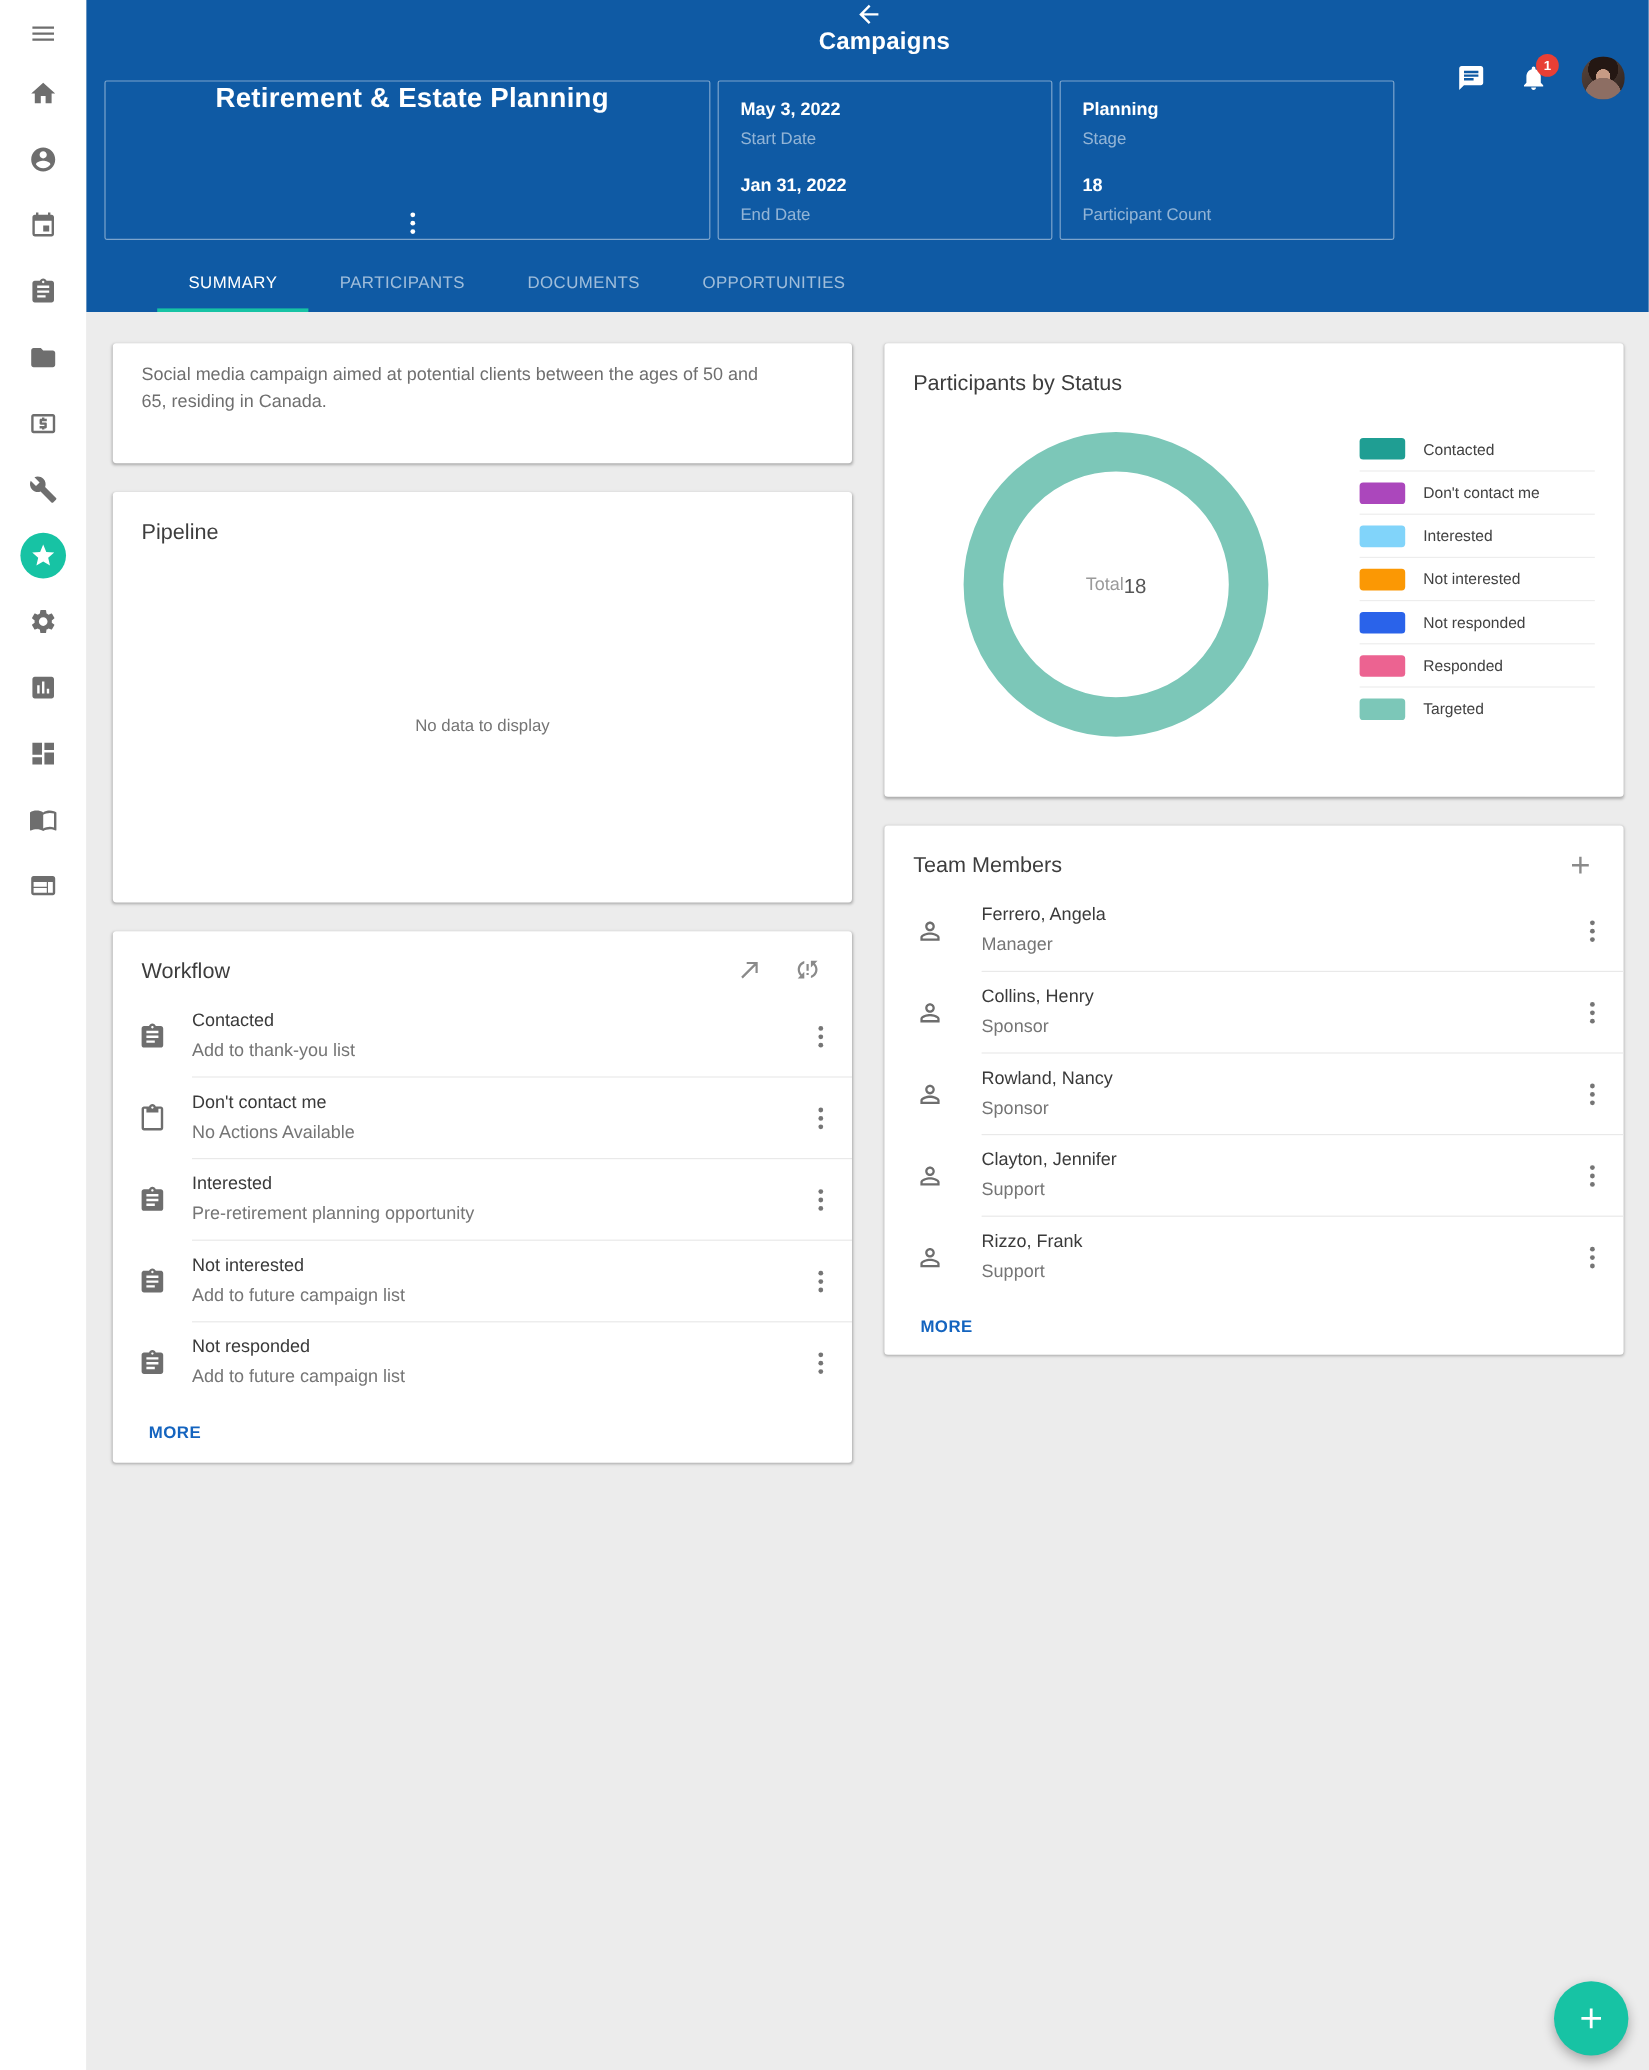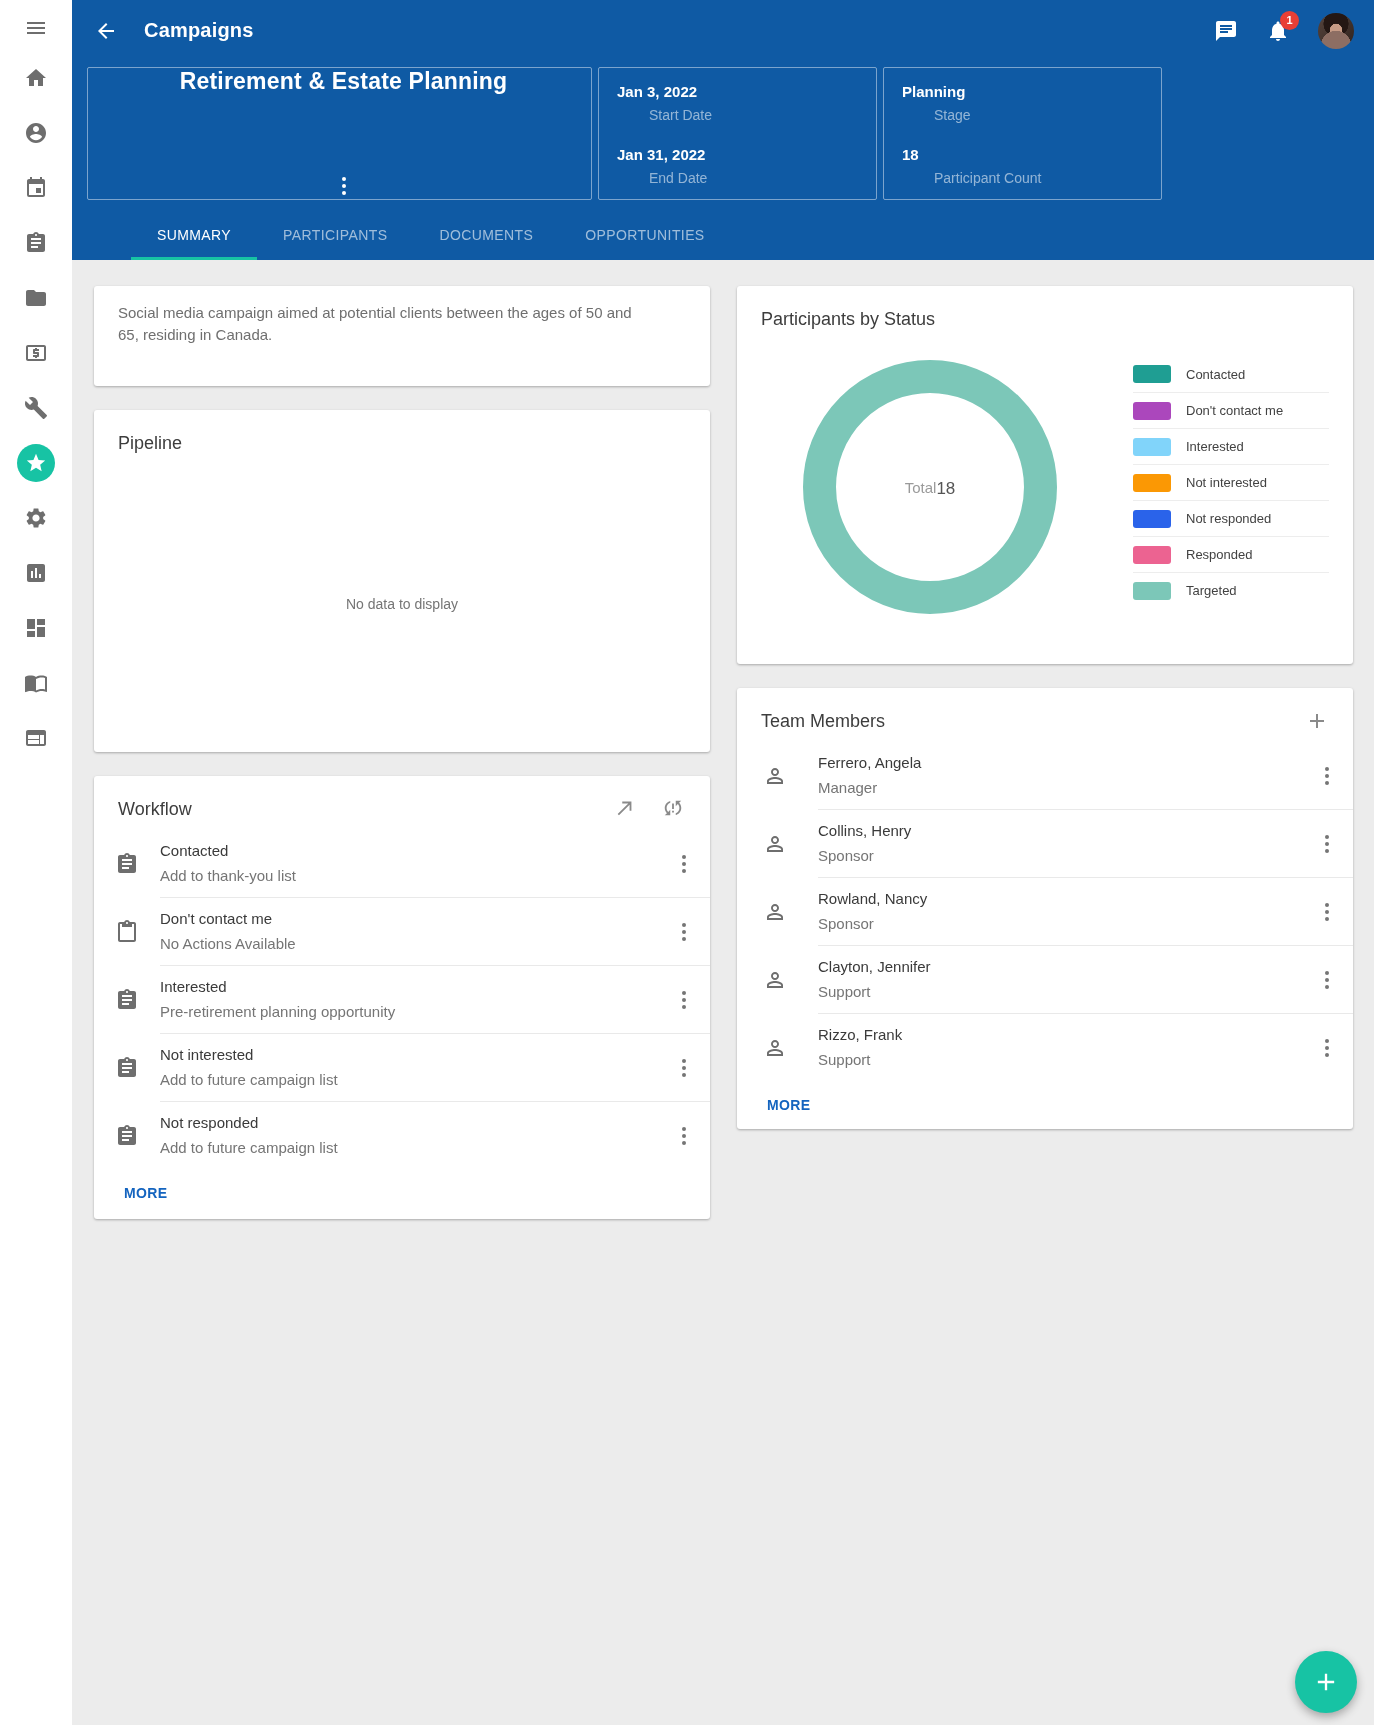--- a/index.html
+++ b/index.html
@@ -12,42 +12,42 @@
   .sidebar svg { fill:#6e6e6e; }
   .menu-btn { height:28px; display:flex; align-items:center; justify-content:center; cursor:pointer; }
   .side-nav { margin-top:8px; display:flex; flex-direction:column; }
   .side-item { width:72px; height:55px; display:flex; align-items:center; justify-content:center; cursor:pointer; }
   .active-circle { width:38px; height:38px; border-radius:50%; display:flex; align-items:center; justify-content:center; }
   .active-circle svg { fill:#ffffff; }
 
   
   .main { flex:1; display:flex; flex-direction:column; background:#ececec; min-width:0; }
   .bluehead { color:#fff; padding-bottom:0; }
-  .topbar { height:61px; display:flex; align-items:center; padding:0 20px 0 22px; }
+  .topbar { height:61px; display:flex; align-items:center; padding:0 20px 0 22px;flex-direction:column; }
   .back-btn { width:24px; height:24px; cursor:pointer; }
   .back-btn svg { fill:#fff; }
   .topbar-title { font-size:20px; font-weight:700; margin-left:26px; letter-spacing:.2px; }
   .topbar-right { margin-left:auto; display:flex; align-items:center; gap:28px; }
   .icon-btn { position:relative; width:24px; height:24px; cursor:pointer; }
   .icon-btn svg { fill:#fff; }
   .badge { position:absolute; top:-8px; right:-9px; min-width:19px; height:19px; border-radius:50%; color:#fff; font-size:11px; font-weight:700; display:flex; align-items:center; justify-content:center; }
   .avatar { width:36px; height:36px; border-radius:50%; cursor:pointer;
     background:
       radial-gradient(circle at 50% 92%, #8d6e63 0 40%, transparent 41%),
       radial-gradient(circle at 50% 46%, #c79b85 0 22%, transparent 23%),
       radial-gradient(circle at 50% 30%, #241713 0 40%, transparent 41%),
       linear-gradient(135deg,#57453d,#2f221d); }
 
   .hero-cards { display:flex; gap:6px; padding:6px 15px 0 15px; }
   .hero-card { border:1px solid rgba(255,255,255,.45); border-radius:2px; height:133px; }
   .name-card { width:505px; display:flex; align-items:center; justify-content:space-between; padding:0 18px 0 26px;flex-direction:column; }
   .campaign-name { font-size:23px; font-weight:700; letter-spacing:.2px; }
   .field-card { width:279px; padding:15px 18px 13px 18px; display:flex; flex-direction:column; justify-content:space-between; }
   .hero-value { font-size:15px; font-weight:700; }
-  .hero-label { font-size:14px; color:rgba(255,255,255,.55); margin-top:7px;margin-left:32px; }
+  .hero-label { font-size:14px; color:rgba(255,255,255,.55); margin-top:7px; }
 
   .tabs { display:flex; margin-top:13px; padding-left:59px; }
   .tab { height:47px; padding:0 26px; display:flex; align-items:center; font-size:14px; font-weight:500; letter-spacing:.4px; color:rgba(255,255,255,.6); cursor:pointer; border-bottom:3px solid transparent; }
   .tab.active { color:#ffffff; }
 
   
   .kebab { display:flex; flex-direction:column; align-items:center; gap:3px; padding:4px 6px; cursor:pointer; }
   .kebab i { width:4px; height:4px; border-radius:50%; background:#757575; display:block; }
   .kebab.light i { background:#ffffff; }
 
@@ -210,21 +210,21 @@
         <div class="hero-card name-card">
           <span class="campaign-name">Retirement &amp; Estate Planning</span>
           <span class="kebab light">
               <i></i>
               <i></i>
               <i></i>
             </span>
         </div>
         <div class="hero-card field-card">
           <div>
-            <div class="hero-value">Jan 3, 2022</div>
+            <div class="hero-value">May 3, 2022</div>
             <div class="hero-label">Start Date</div>
           </div>
           <div>
             <div class="hero-value">Jan 31, 2022</div>
             <div class="hero-label">End Date</div>
           </div>
         </div>
         <div class="hero-card field-card">
           <div>
             <div class="hero-value">Planning</div>

